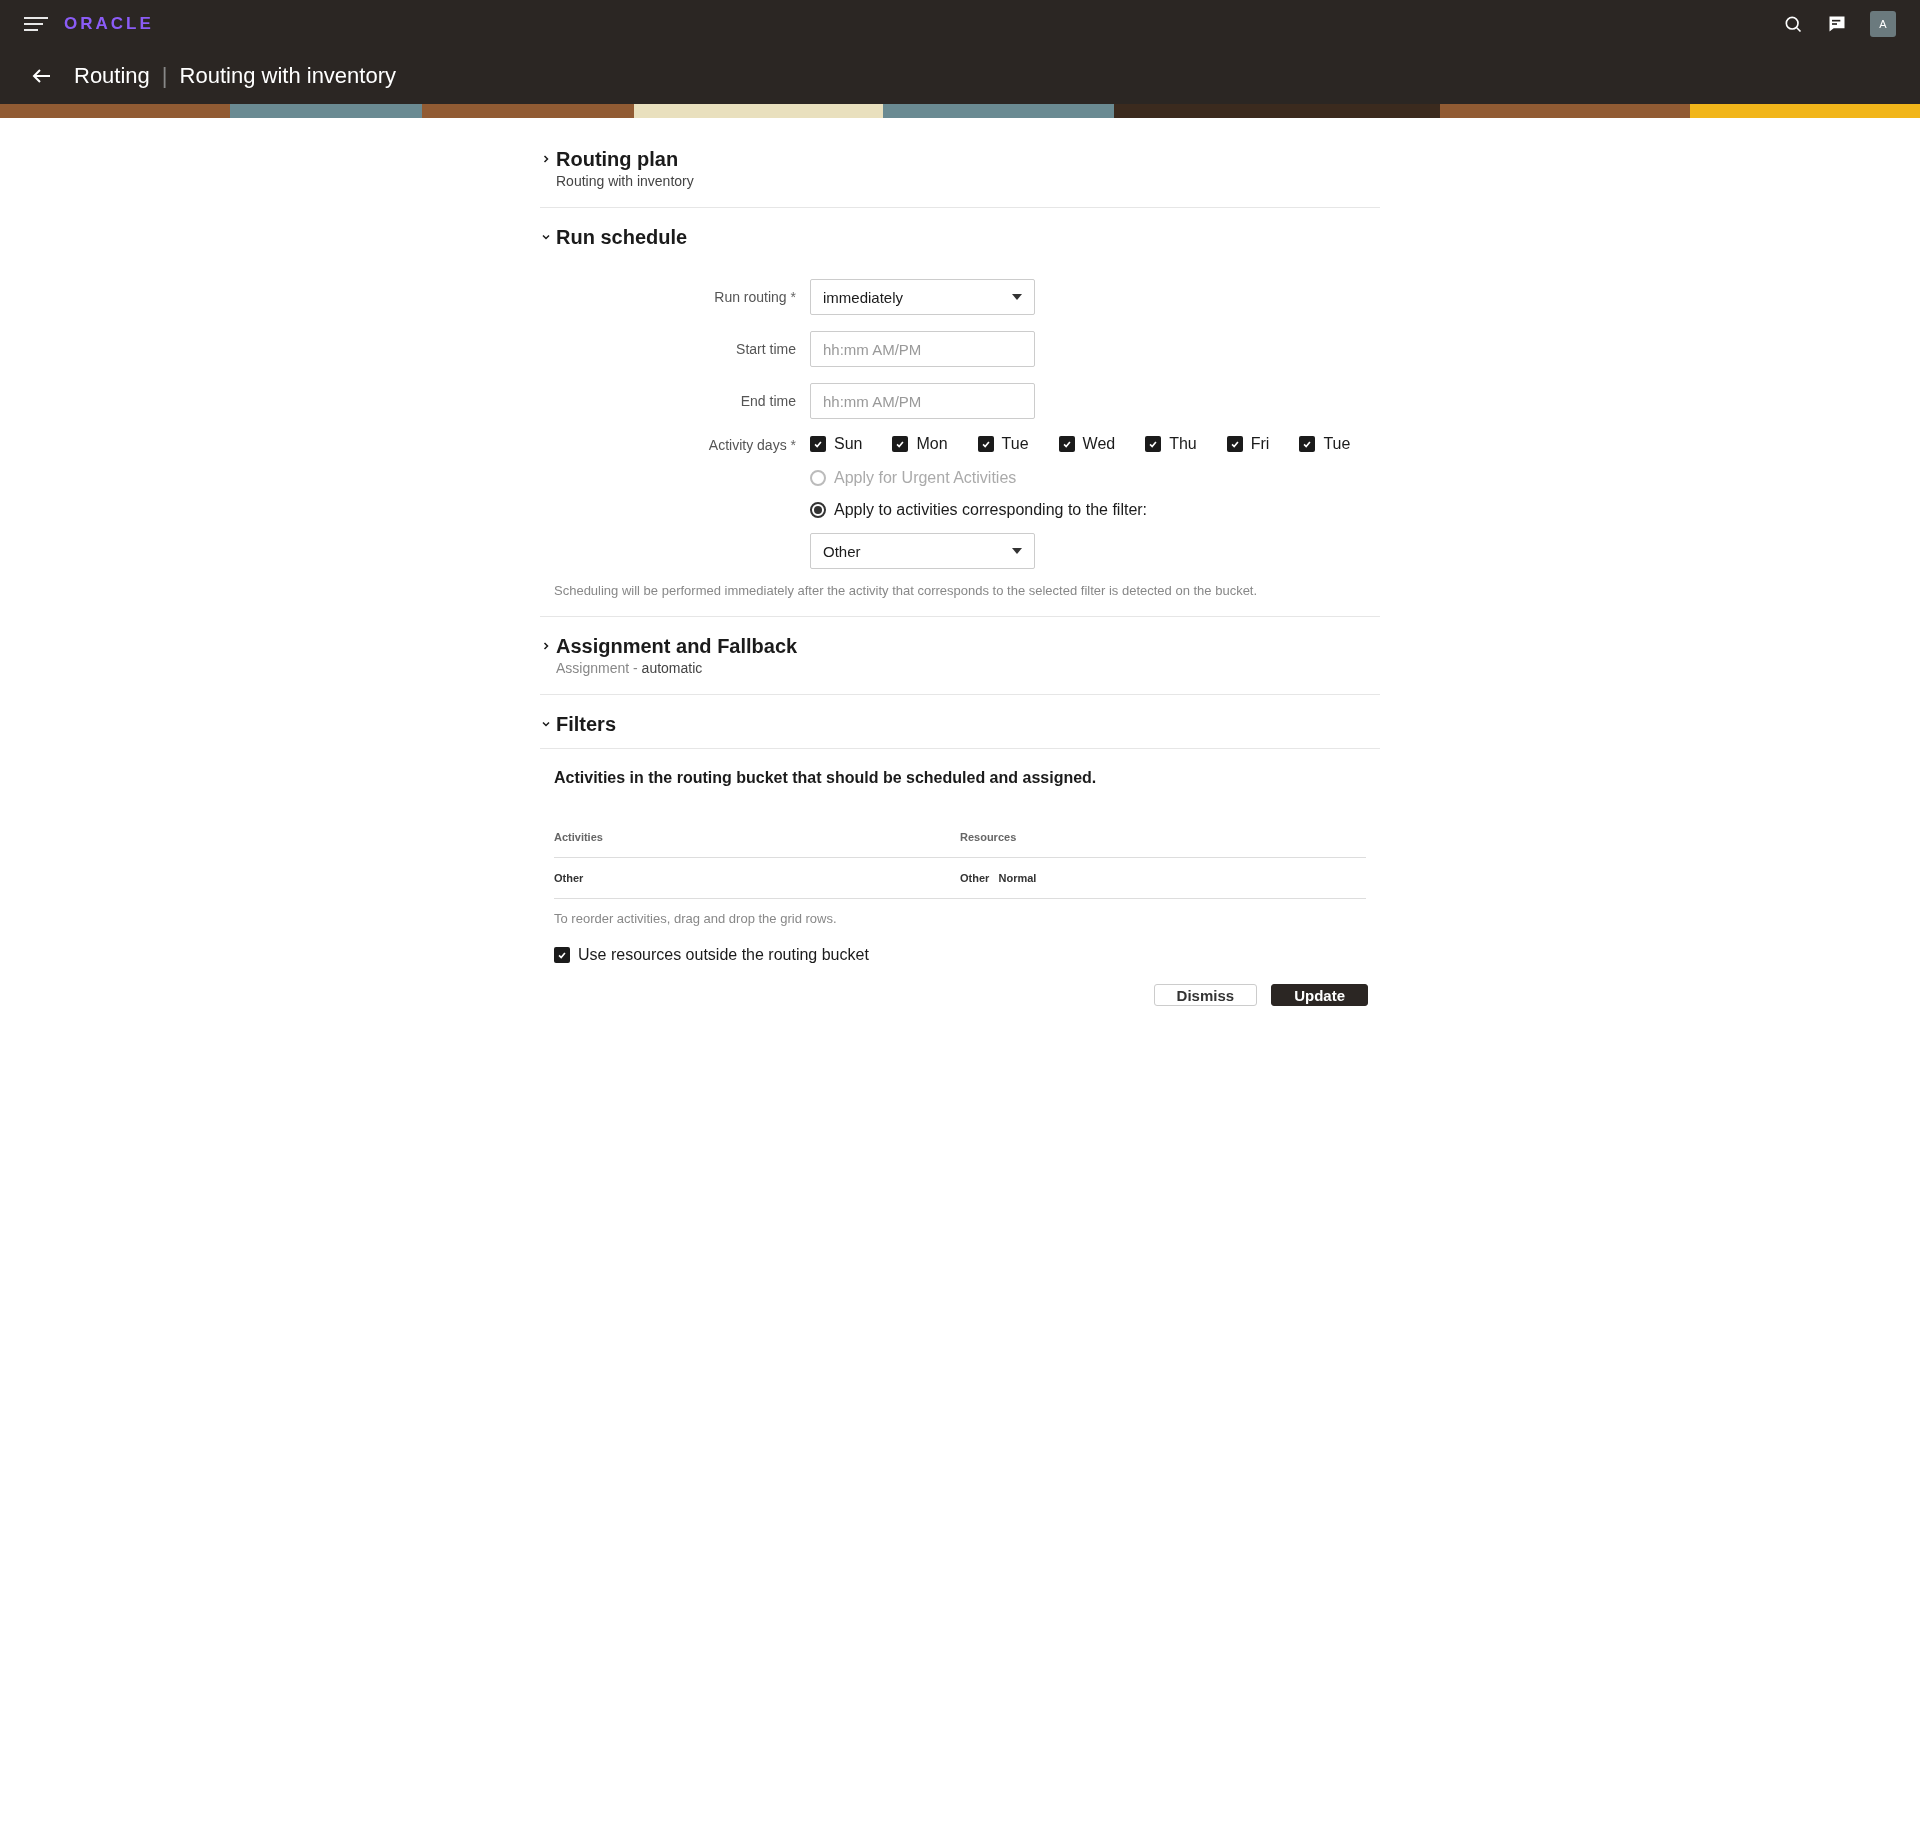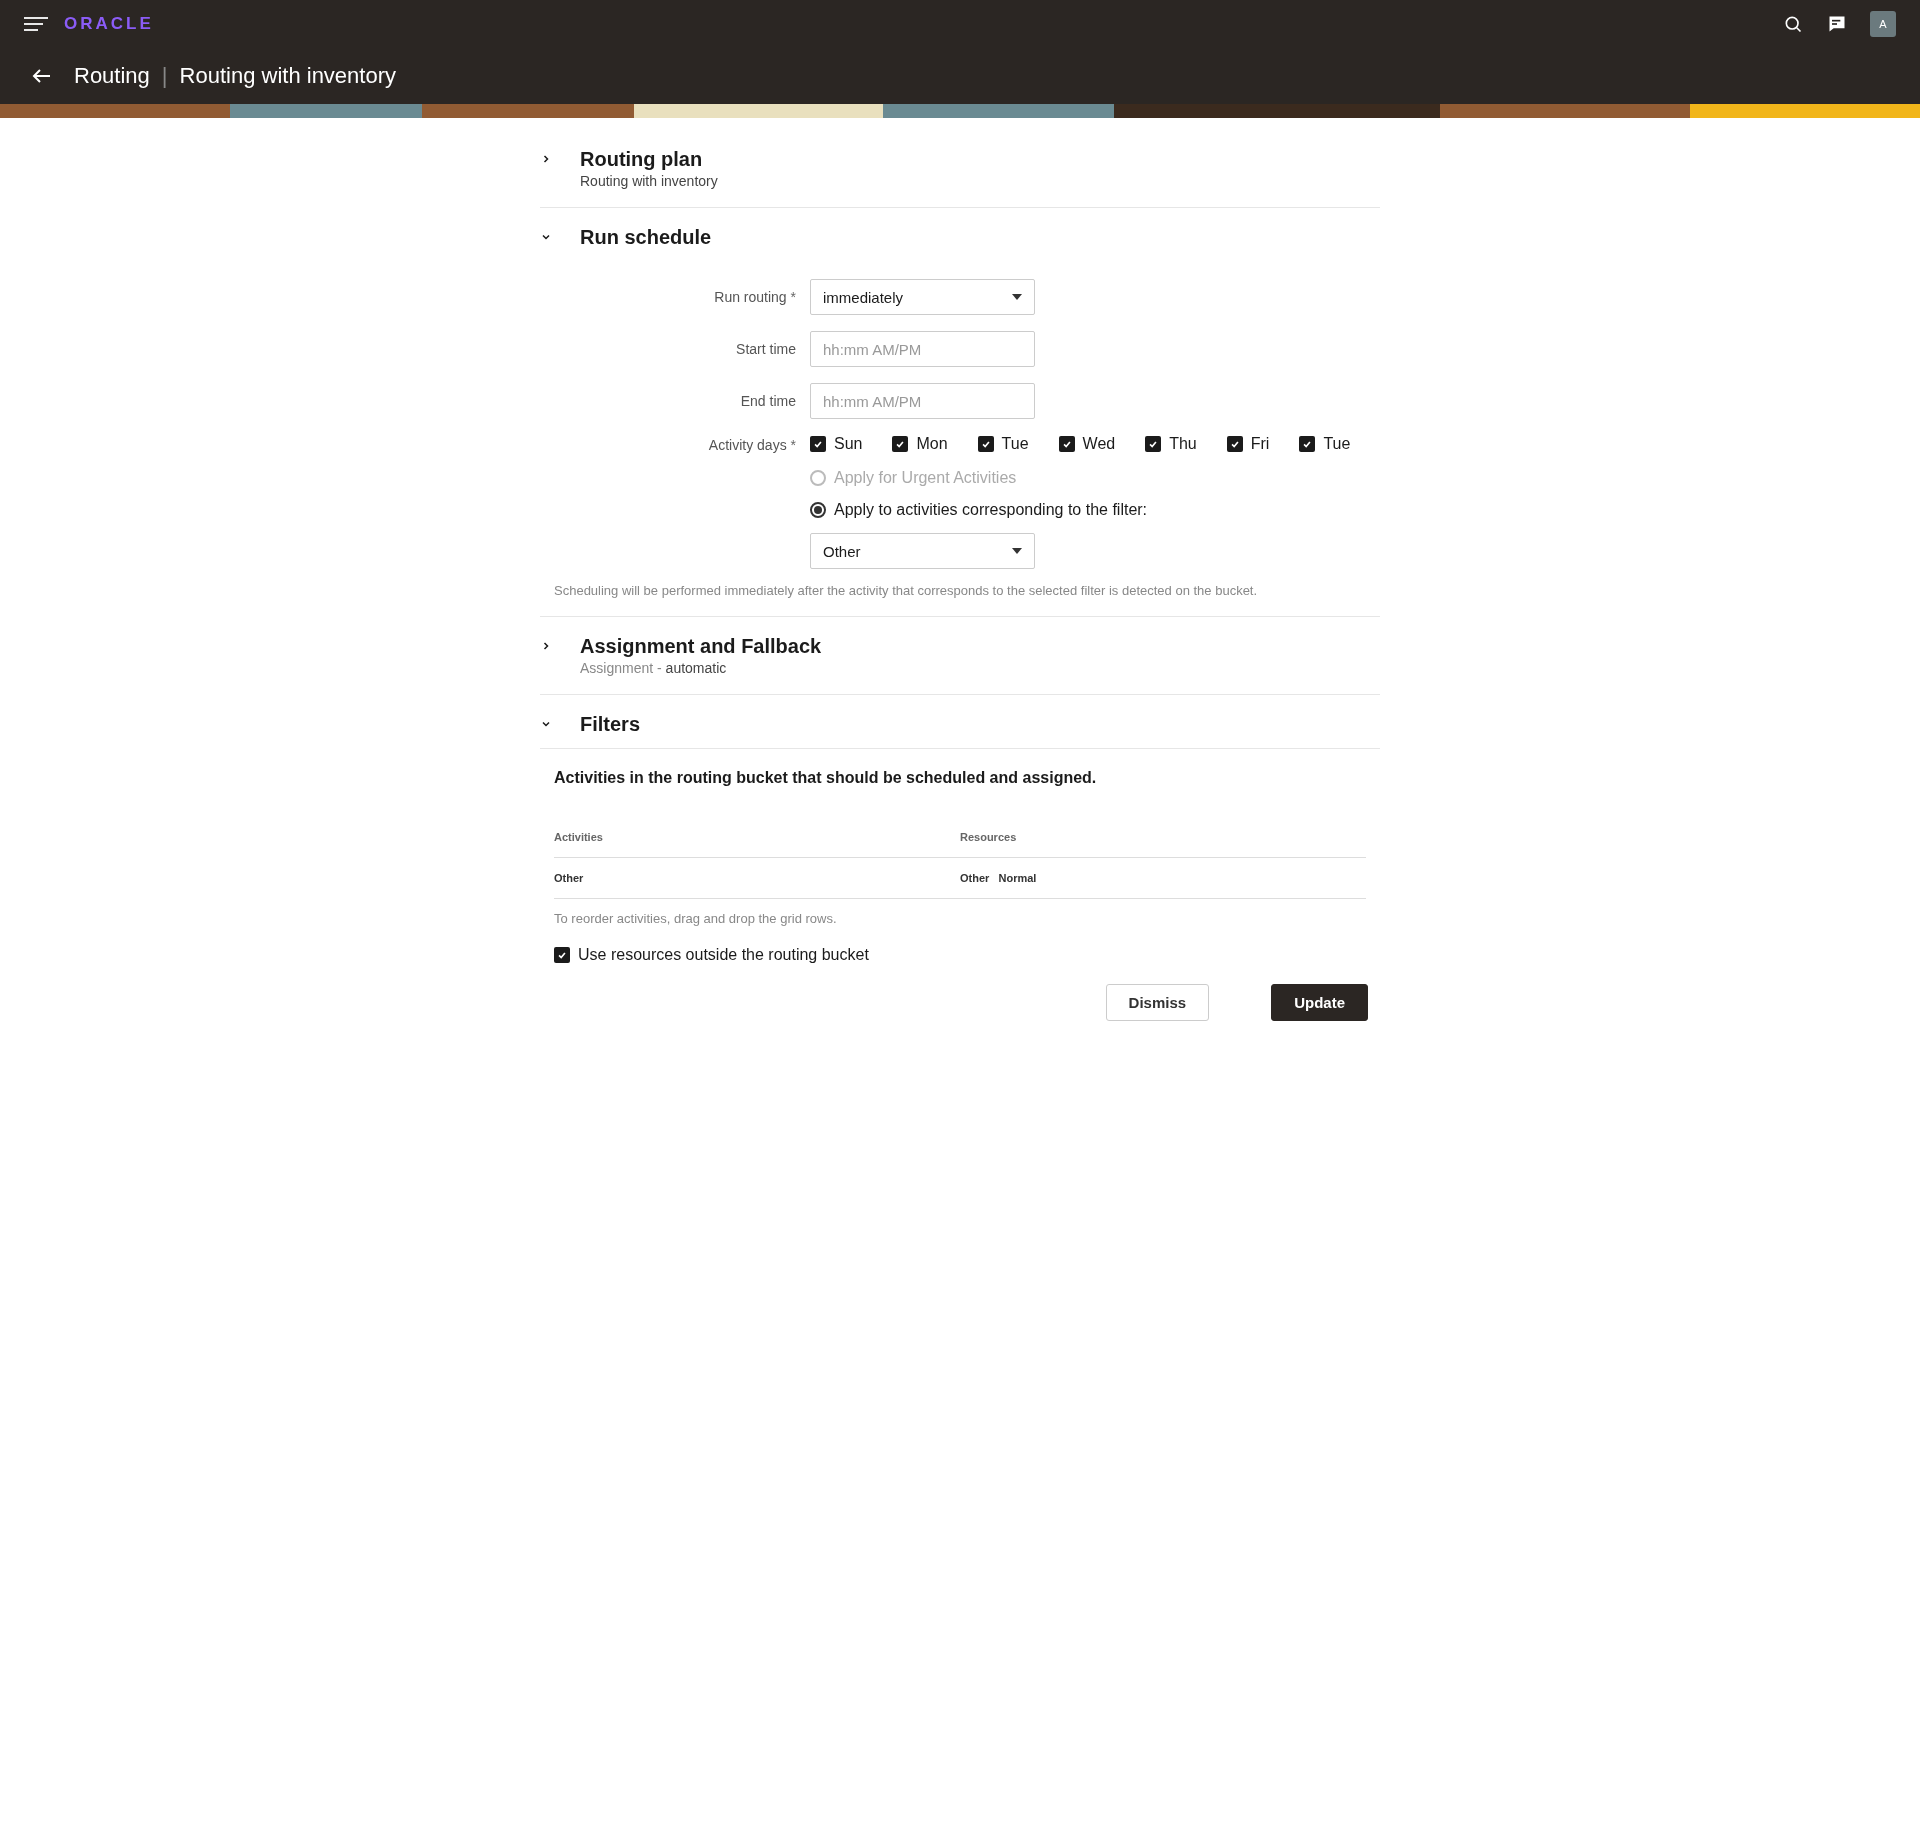--- a/index.html
+++ b/index.html
@@ -76,21 +76,21 @@
     max-width: 860px;
     margin: 0 auto;
     padding: 30px 10px 100px;
   }
   .section {
     border-bottom: 1px solid #e6e6e6;
     padding: 18px 0;
   }
   .section:first-child { padding-top: 0; }
   .section-header {
-    display: flex; align-items: flex-start; gap: 24px; cursor: pointer;
+    display: flex; align-items: flex-start; gap: 0; cursor: pointer;
   }
   .chevron { width: 16px; margin-top: 4px; flex-shrink: 0; }
   .section-title {
     font-size: 20px; font-weight: 700; color: #1b1b1b;
   }
   .section-sub {
     font-size: 14px; color: #444; font-weight: 400; margin-top: 2px;
   }
   .section-sub .light { color: #888; }
   .form-area { margin-top: 30px; }
@@ -150,23 +150,23 @@
   .grid-row .col { flex: 1; font-size: 11px; color: #333; font-weight: bold; }
   .grid-row.head .col { color: #666; }
   .below-grid-hint {
     color: #888; font-size: 13px; margin: 12px 0 20px 14px;
   }
   .footer-buttons {
     display: flex; justify-content: flex-end; gap: 14px;
     padding: 20px 12px 0;
   }
   .btn {
-    height: 37px; padding: 0 22px; border-radius: 3px; font-size: 15px;
+    height: 22px; padding: 0 22px; border-radius: 3px; font-size: 15px;
     font-weight: 600; cursor: pointer; display: flex; align-items: center;
-    border: 1px solid #ccc; background: #fff; color: #333; margin-left: 48px;
+    border: 1px solid #ccc; background: #fff; color: #333;
   }
   .btn.primary { background: #2b2623; color: #fff; border-color: #2b2623; }
   .section.no-border { border-bottom: none; }
 </style>
 </head>
 <body>
 
 <div class="topbar">
   <div class="hamburger">
     <span></span>

